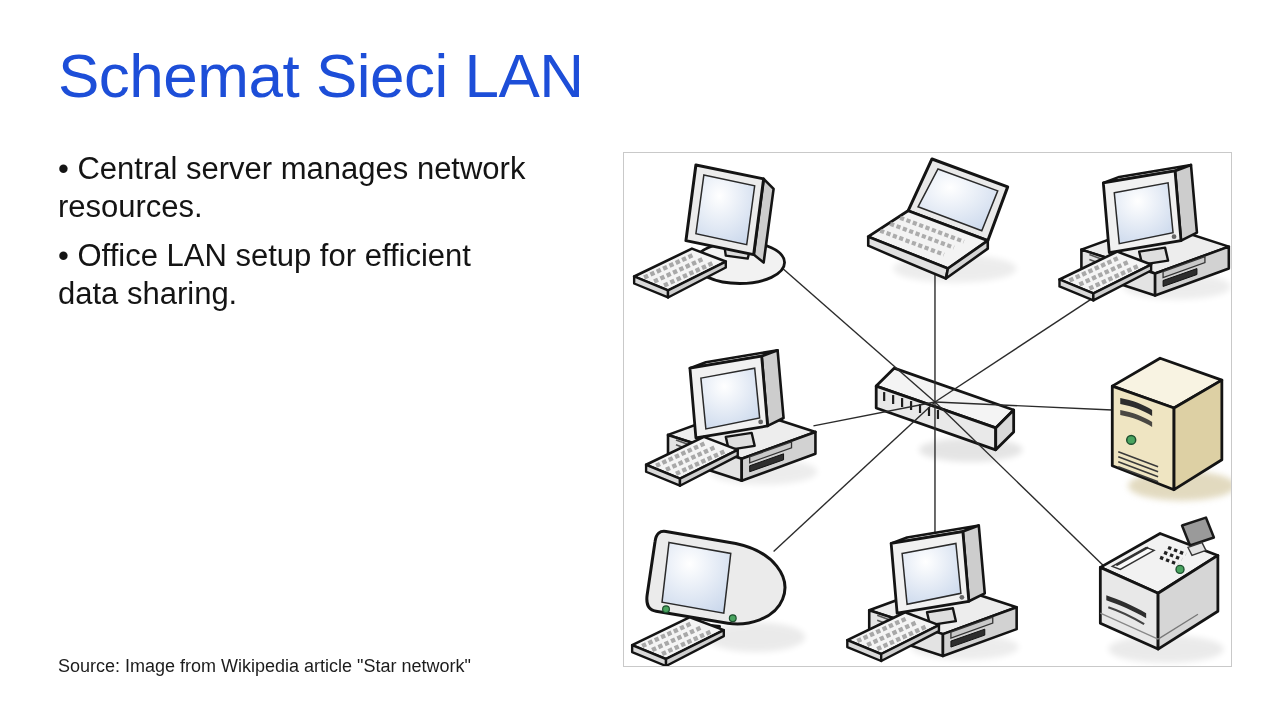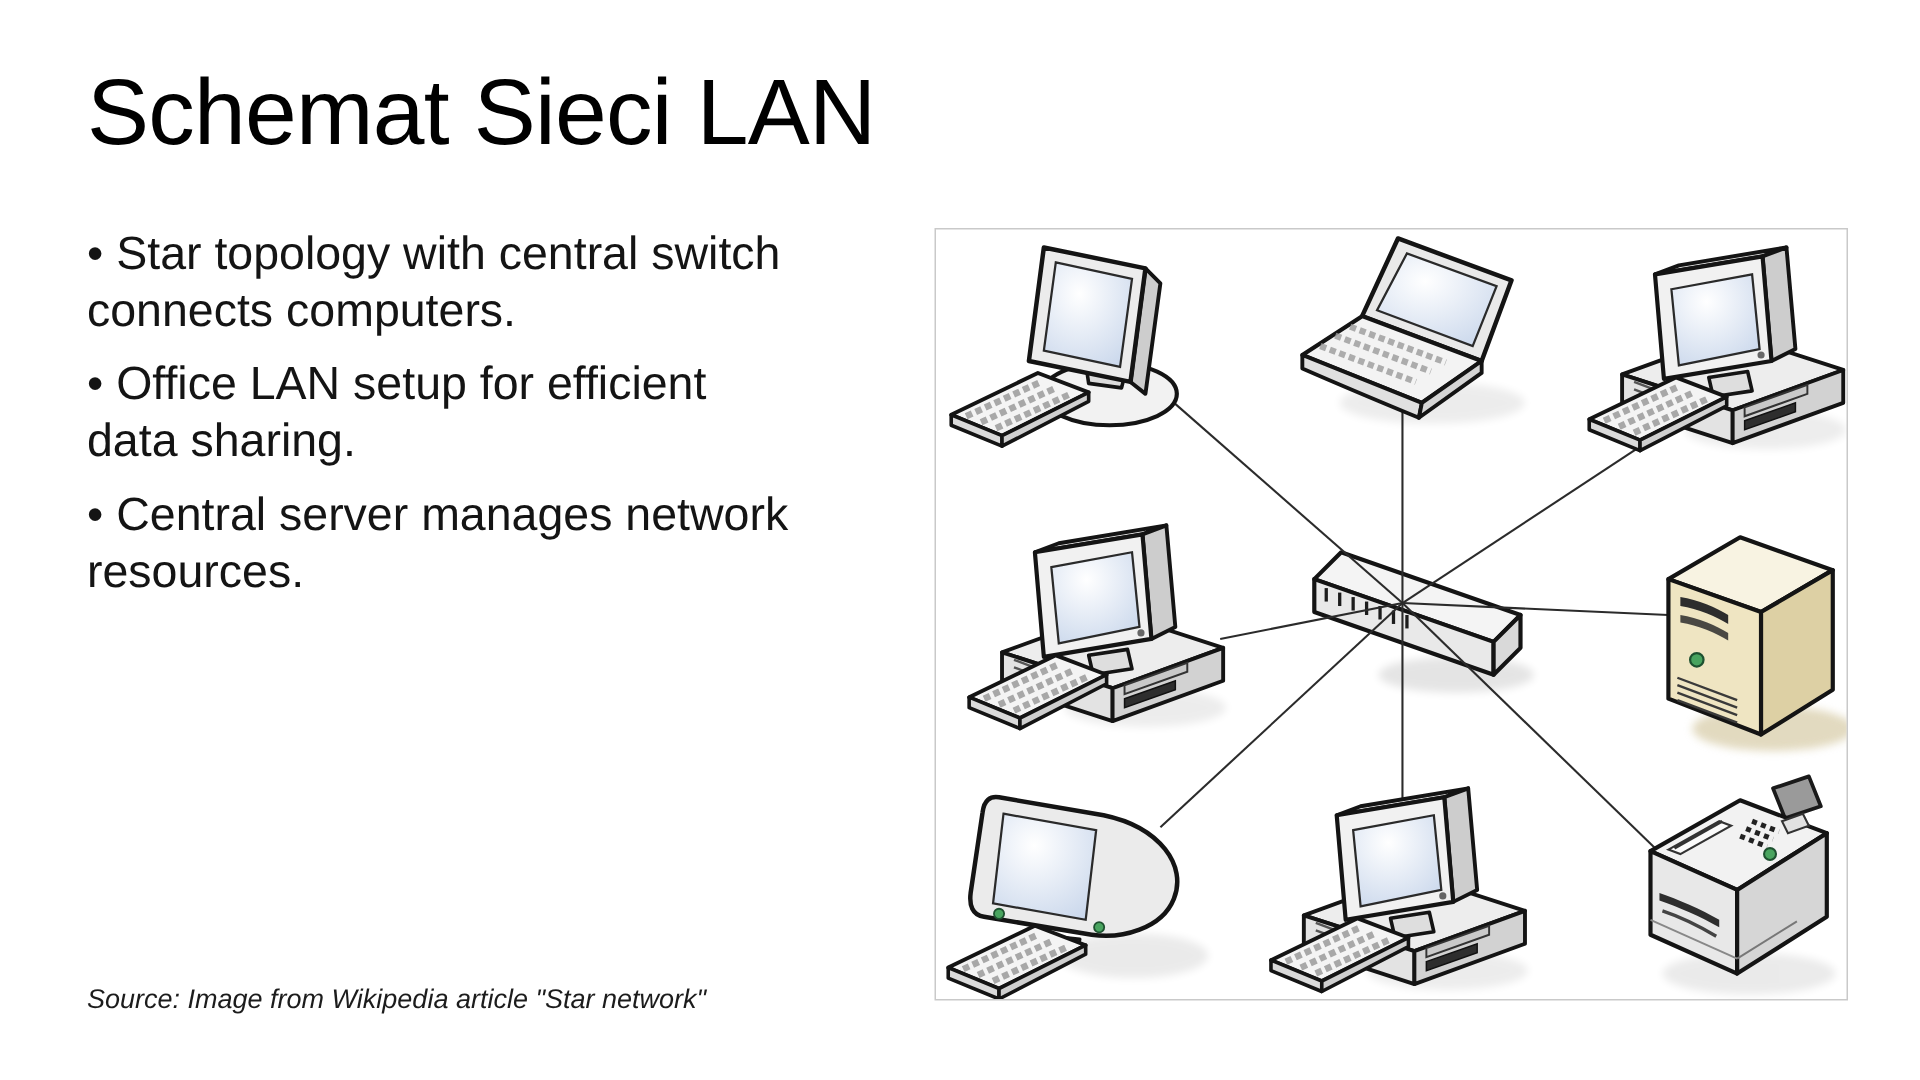--- a/index.html
+++ b/index.html
@@ -1,40 +1,38 @@
 <!DOCTYPE html>
 <html><head>
 <meta charset="utf-8">
 <style>
   html,body{margin:0;padding:0;background:#fff;}
   .slide{position:relative;width:1280px;height:720px;background:#ffffff;overflow:hidden;
          font-family:"Liberation Sans", sans-serif;color:#101010;}
   .title{position:absolute;left:58px;top:40px;margin:0;font-size:62px;font-weight:400;
-         letter-spacing:-0.5px;color:#000000;white-space:nowrap;}
+         letter-spacing:-0.5px;color:#1d4ed8;white-space:nowrap;}
   .bullets{position:absolute;left:58px;top:150px;width:565px;}
   .bullet{margin:0 0 11px 0;font-size:31px;line-height:38px;color:#141414;white-space:pre-line;}
-  .source{position:absolute;left:58px;top:656px;margin:0;font-size:18px;font-style:italic;color:#1c1c1c;}
+  .source{position:absolute;left:58px;top:656px;margin:0;font-size:18px;color:#1c1c1c;}
   .figure{position:absolute;left:623px;top:152px;width:609px;height:515px;margin:0;
           border:1px solid #c9c9c9;background:#ffffff;box-sizing:border-box;}
   .figure svg{display:block;width:100%;height:100%;}
 </style>
 </head>
 <body>
 
 <div class="slide">
 
   <h1 class="title">Schemat Sieci LAN</h1>
 
   <div class="bullets">
-    <p class="bullet">• Star topology with central switch
-connects computers.</p>
+    <p class="bullet">• Central server manages network
+resources.</p>
     <p class="bullet">• Office LAN setup for efficient
 data sharing.</p>
-    <p class="bullet">• Central server manages network
-resources.</p>
   </div>
 
   <p class="source">Source: Image from Wikipedia article "Star network"</p>
 
   <figure class="figure">
     <svg viewBox="0 0 609 515" role="img" aria-label="Star network topology diagram: LCD terminal, laptop, three desktop computers, server tower, all-in-one computer and printer, each wired to a central switch">
       <defs>
         <radialGradient id="scr" cx="40%" cy="30%" r="85%">
           <stop offset="0" stop-color="#ffffff"></stop>
           <stop offset="1" stop-color="#c8d6eb"></stop>

